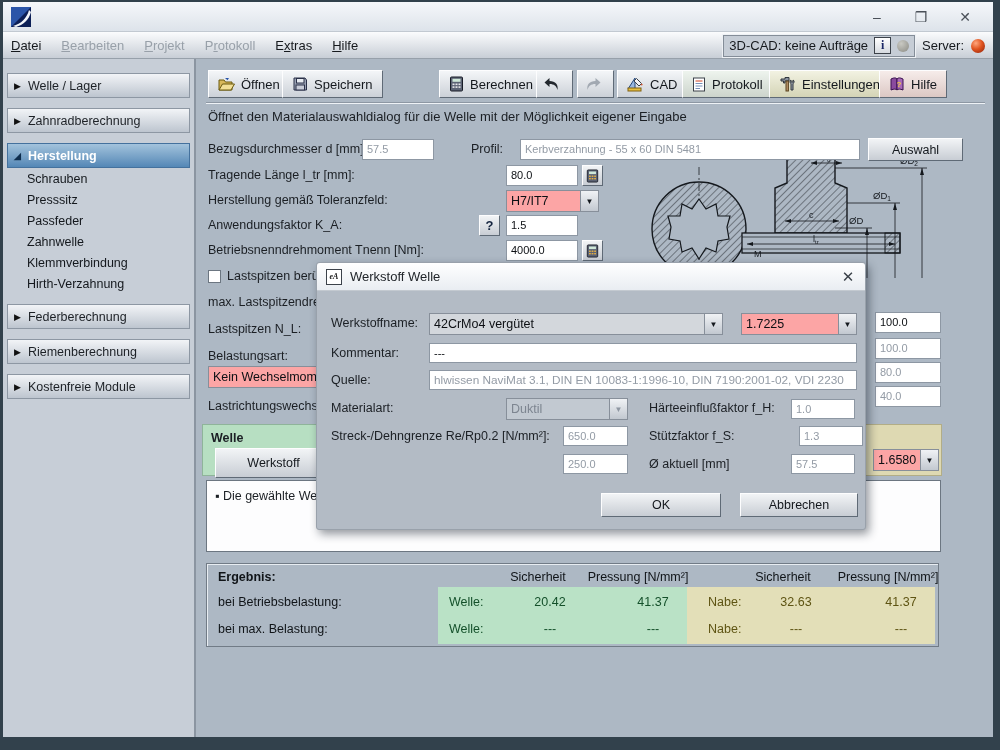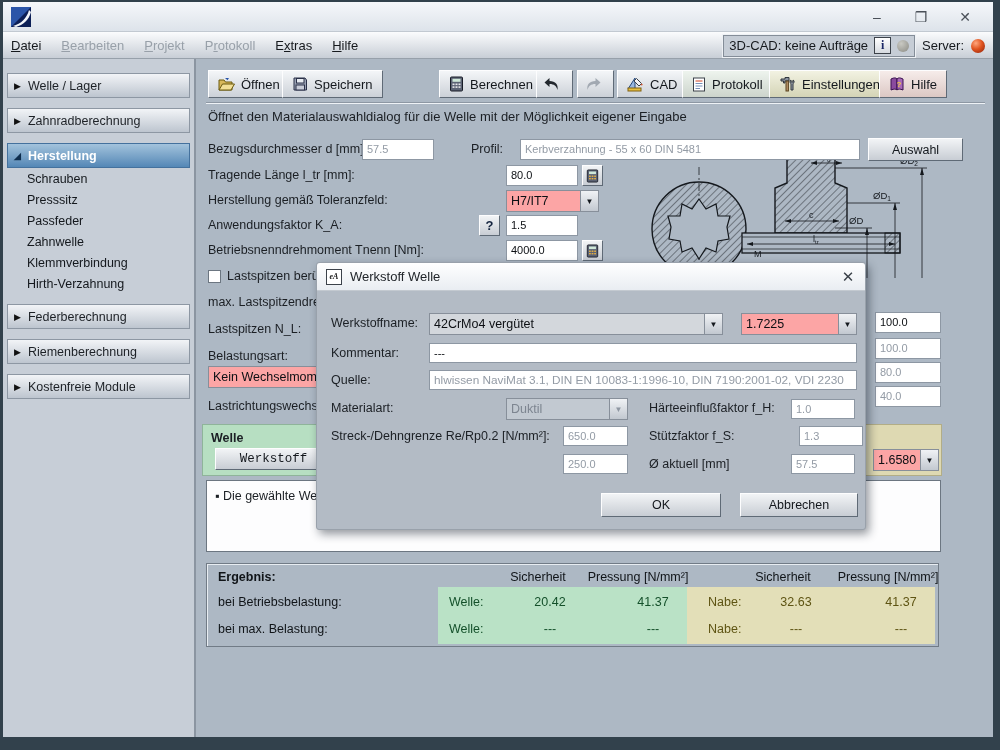--- a/index.html
+++ b/index.html
@@ -357,21 +357,21 @@
     </div>
     <span class="lbl" style="left:10px; top:337px;">Lastrichtungswechse</span>
 
     <div class="field" style="left:677px; top:253px; width:66px;">100.0</div>
     <div class="field ro" style="left:677px; top:279px; width:66px;">100.0</div>
     <div class="field ro" style="left:677px; top:303px; width:66px;">80.0</div>
     <div class="field ro" style="left:677px; top:327px; width:66px;">40.0</div>
 
     <div class="greenbox">
       <span class="lbl" style="left:8px; top:3px; font-weight:bold;">Welle</span>
-      <div class="pbtn" style="left:12px; top:23px; width:117px; height:22px;font-family:Liberation Mono, monospace;">Werkstoff</div>
+      <div class="pbtn" style="left:12px; top:23px; width:117px; height:30px;">Werkstoff</div>
     </div>
     <div class="tanbox">
       <div class="combo" style="left:229px; top:24px; width:66px;">
         <span class="val">1.6580</span>
         <span class="arrow">▼</span>
       </div>
     </div>
 
     <div class="infobox">
       <span class="lbl" style="left:8px; top:5px;">

